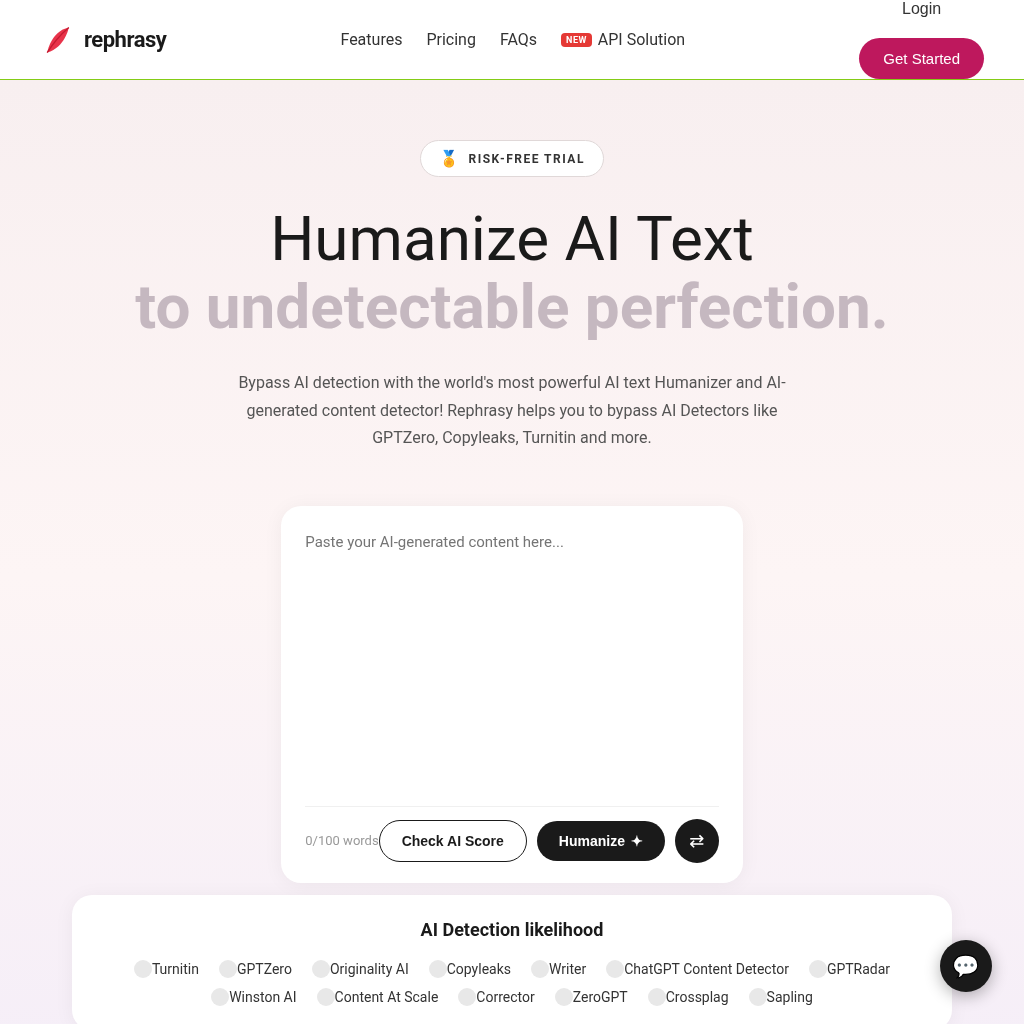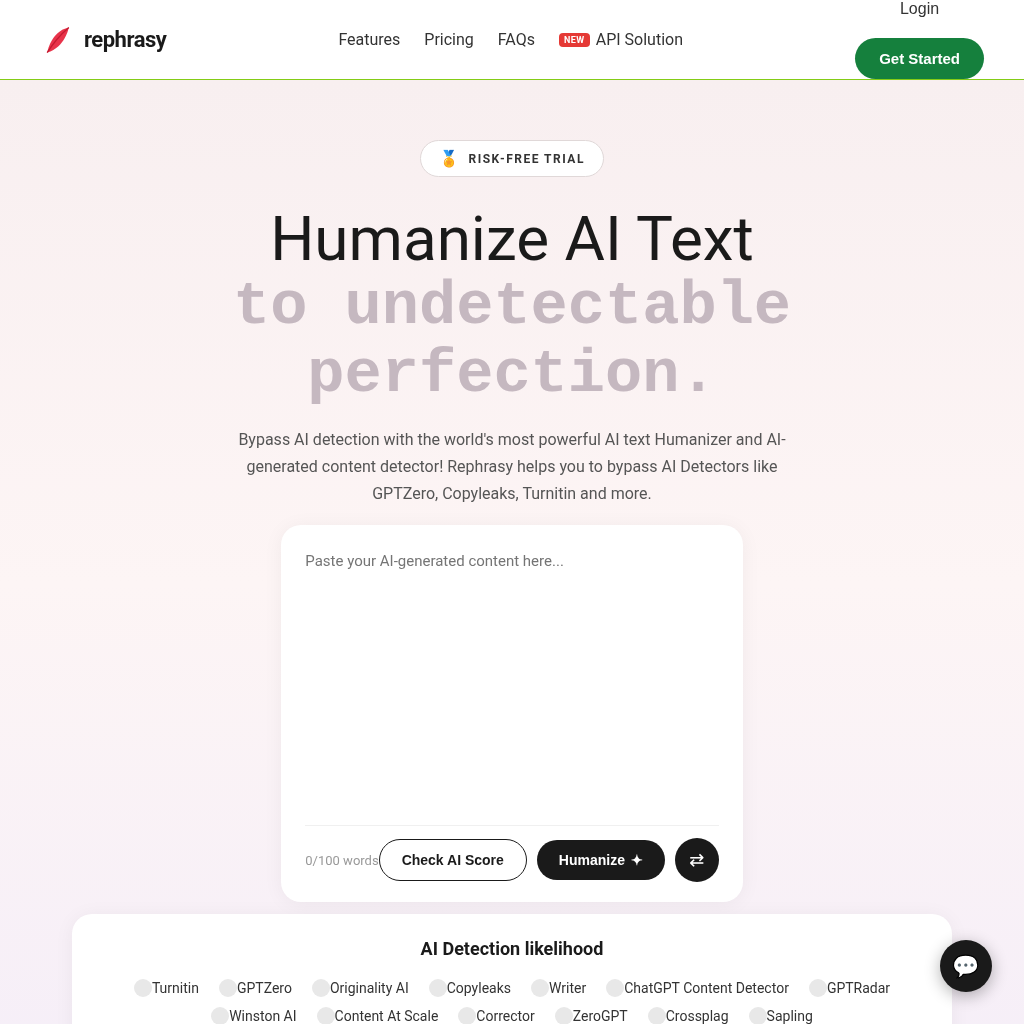--- a/index.html
+++ b/index.html
@@ -86,27 +86,27 @@
     .btn-login {
       background: none;
       border: none;
       font-size: 16px;
       color: #333;
       cursor: pointer;
       font-weight: 400;
     }
 
     .btn-get-started {
-      background: #15803d;
+      background: #be185d;
       color: white;
       border: none;
       border-radius: 50px;
       padding: 12px 24px;
       font-size: 15px;
-      font-weight: 700;
+      font-weight: 400;
       cursor: pointer;
     }
 
     
     .hero {
       background: linear-gradient(180deg, #f8eff0 0%, #fdf5f5 50%, #f5eef8 100%);
       padding: 60px 40px 40px;
       text-align: center;
     }
 
@@ -134,30 +134,29 @@
       font-weight: 400;
       color: #1a1a1a;
       line-height: 1.1;
     }
 
     .hero-title-sub {
       font-size: 62px;
       font-weight: 700;
       color: #c5b8c0;
       line-height: 1.1;
-      margin-bottom: 16px;
-      font-family: Liberation Mono, monospace;
+      margin-bottom: 28px;
     }
 
     .hero-description {
       font-size: 16px;
       color: #555;
       line-height: 1.7;
       max-width: 580px;
-      margin: 0 auto 18px;
+      margin: 0 auto 55px;
     }
 
     
     .textarea-card {
       background: white;
       border-radius: 20px;
       padding: 24px 24px 20px;
       margin: 0 auto;
       max-width: 880px;
       box-shadow: 0 2px 20px rgba(0,0,0,0.05);

